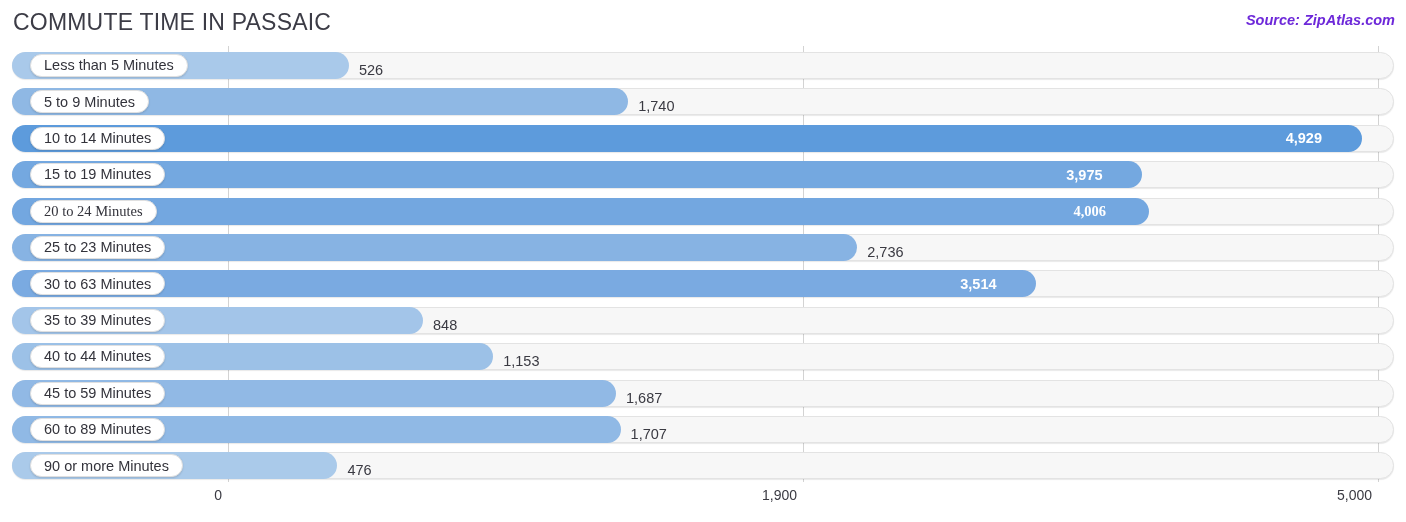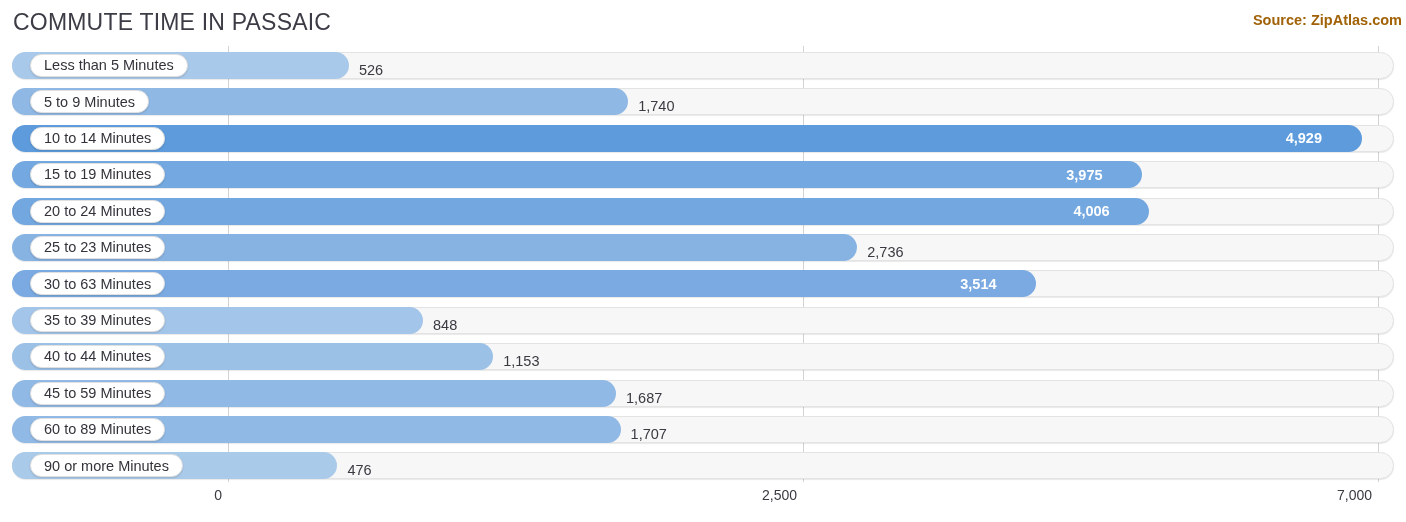--- a/index.html
+++ b/index.html
@@ -27,25 +27,26 @@
     position: absolute;
     left: 13px;
     top: 9px;
     font-size: 23px;
     letter-spacing: .2px;
     color: #3c3c46;
     white-space: nowrap;
   }
   .source {
     position: absolute;
-    right: 4px;
+    right: 11px;
     top: 12px;
     font-size: 14.5px;
+    font-style: italic;
     font-weight: bold;
-    color: #a16207;
+    color: #6d28d9;
     white-space: nowrap;
   }
 
   
   .plot {
     position: absolute;
     left: 0;
     top: 46px;
     width: 1406px;
     height: 436px;
@@ -204,21 +205,21 @@
         <div class="value-in" style="left: 1273.67px;">4,929</div>
       </div>
       <div class="row" style="top: 115.2px;">
         <div class="track"></div>
         <div class="bar" style="width: 1130.25px; background: rgb(116, 168, 224);"></div>
         <div class="pill">
           <span class="pill-label">15 to 19 Minutes</span>
         </div>
         <div class="value-in" style="left: 1054.25px;">3,975</div>
       </div>
-      <div class="row" style="top: 151.6px;">
+      <div class="row" style="top: 151.6px; font-family: Liberation Serif, serif;">
         <div class="track"></div>
         <div class="bar" style="width: 1137.38px; background: rgb(115, 167, 224);"></div>
         <div class="pill">
           <span class="pill-label">20 to 24 Minutes</span>
         </div>
         <div class="value-in" style="left: 1061.38px;">4,006</div>
       </div>
       <div class="row" style="top: 188px;">
         <div class="track"></div>
         <div class="bar" style="width: 845.28px; background: rgb(135, 179, 227);"></div>
@@ -273,15 +274,15 @@
         <div class="pill">
           <span class="pill-label">90 or more Minutes</span>
         </div>
         <div class="value-out" style="left: 335.48px;">476</div>
       </div>
     </div>
 </div>
 
 <div class="axis" id="axis">
     <div class="tick-label" style="left: 222px;">0</div>
-    <div class="tick-label" style="left: 797px;">2,500</div>
-    <div class="tick-label" style="left: 1372px;">7,000</div>
+    <div class="tick-label" style="left: 797px;">1,900</div>
+    <div class="tick-label" style="left: 1372px;">5,000</div>
   </div>
 
 </body></html>

